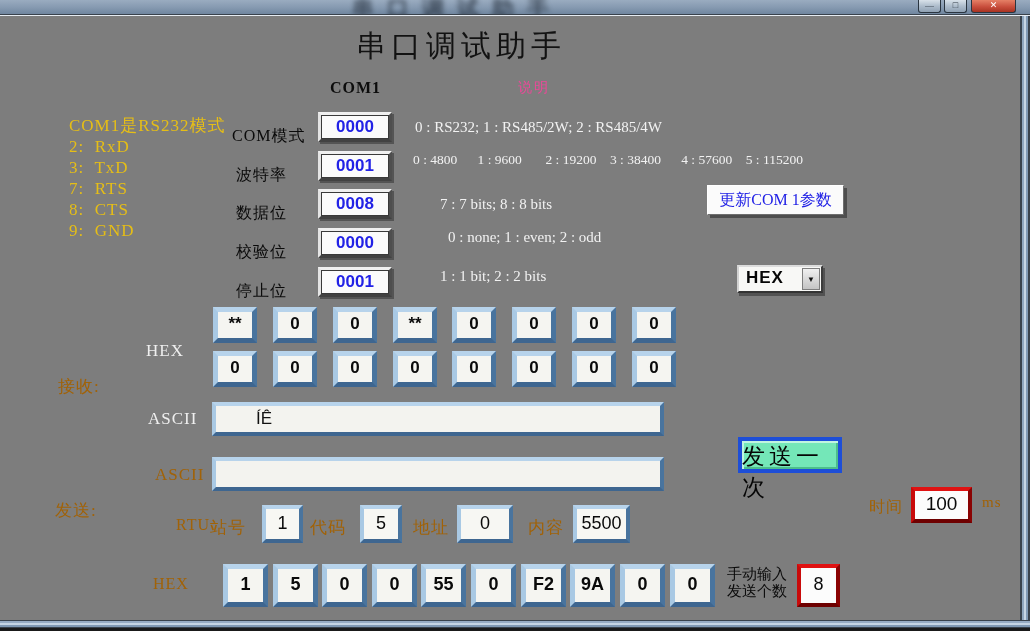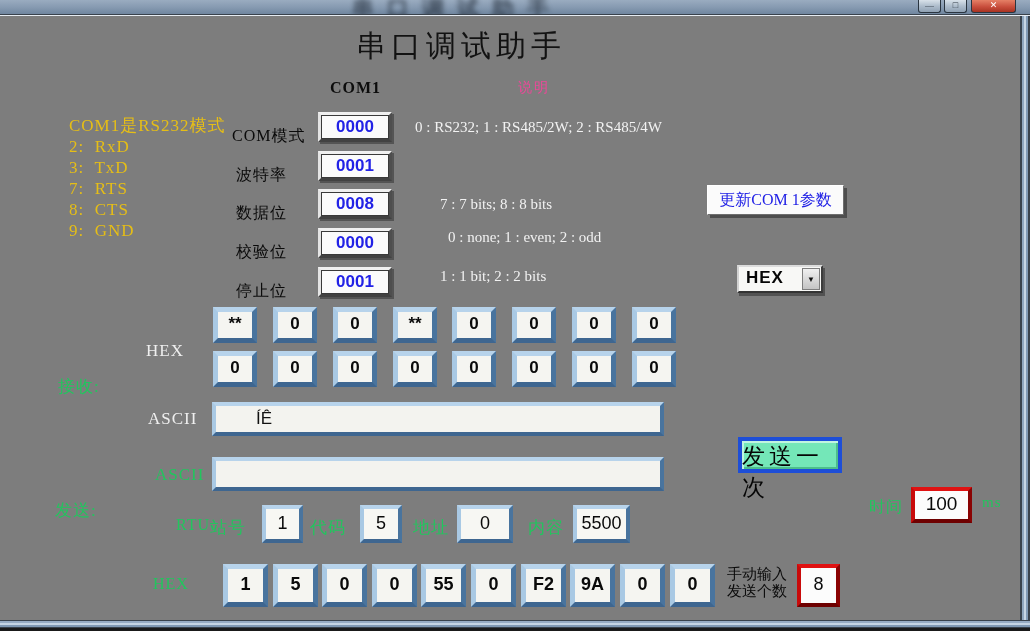--- a/index.html
+++ b/index.html
@@ -23,21 +23,21 @@
   .border-bottom{position:absolute;left:0;top:620px;width:1030px;height:8px;
     background:linear-gradient(180deg,#39424C 0 1px,#97ACC4 1px 3px,#C6D5E4 3px 5px,#8099B4 5px 7px,#39424C 7px 8px);}
 
   
   .page-title{font-size:30px;letter-spacing:5px;color:#121212;}
   .hdr{font-size:15px;color:#0C0C0C;font-weight:bold;letter-spacing:1px;}
   .pinout-line{font-size:17px;line-height:21px;color:#E6BE16;letter-spacing:1px;white-space:pre;}
   .setting-label{font-size:16px;color:#0A0A0A;letter-spacing:1px;margin-top:7px;}
   .setting-desc{color:#F2F2F2;white-space:pre;}
   .whitelab{color:#EFEFEF;font-size:17px;letter-spacing:1px;}
-  .blacklab{color:#22c55e;font-size:17px;letter-spacing:1px;}
+  .blacklab{color:#a16207;font-size:17px;letter-spacing:1px;}
 
   
   .graybox{width:74px;height:30px;border:3px solid;border-color:#F0F0F0 #4E4E4E #424242 #E4E4E4;background:#FBFBFB;
     box-shadow:inset 0 0 0 1px #3A3A3A,2px 2px 0 rgba(35,35,35,.45);
     color:#2222E6;font-family:"Liberation Sans","DejaVu Sans",sans-serif;font-weight:bold;font-size:17px;text-align:center;line-height:23px;}
   .bluebox{border:5px solid;border-color:#B7D3EB #49749E #3E6690 #A9C9E4;background:#F5F5F1;
     font-family:"Liberation Sans","DejaVu Sans",sans-serif;font-weight:bold;color:#0A0A0A;text-align:center;}
   .rbox{border:4px solid;border-color:#B7D3EB #49749E #3E6690 #A9C9E4;background:#F7F7F3;
     font-family:"Liberation Sans","DejaVu Sans",sans-serif;color:#0A0A0A;text-align:center;font-size:18px;}
   .asciifield{border:4px solid;border-color:#B7D3EB #49749E #3E6690 #A9C9E4;background:#F3F3EF;
@@ -91,20 +91,21 @@
     <div class="pinout-line">8:  CTS</div>
     <div class="pinout-line">9:  GND</div>
   </div>
 
   <div class="abs setting-label" style="left:232px;top:119px;">COM模式</div>
   <div class="abs graybox" style="left:318px;top:112px;">0000</div>
   <div class="abs setting-desc" style="left:415px;top:119px;font-size:15px;">0 : RS232; 1 : RS485/2W; 2 : RS485/4W</div>
 
   <div class="abs setting-label" style="left:236px;top:158px;">波特率</div>
   <div class="abs graybox" style="left:318px;top:151px;">0001</div>
+  <div class="abs setting-desc" style="left:413px;top:152px;font-size:13.5px;">0 : 4800      1 : 9600       2 : 19200    3 : 38400      4 : 57600    5 : 115200</div>
 
   <div class="abs setting-label" style="left:236px;top:196px;">数据位</div>
   <div class="abs graybox" style="left:318px;top:189px;">0008</div>
   <div class="abs setting-desc" style="left:440px;top:196px;font-size:15px;">7 : 7 bits; 8 : 8 bits</div>
 
   <div class="abs setting-label" style="left:236px;top:235px;">校验位</div>
   <div class="abs graybox" style="left:318px;top:228px;">0000</div>
   <div class="abs setting-desc" style="left:448px;top:229px;font-size:15px;">0 : none; 1 : even; 2 : odd</div>
 
   <div class="abs setting-label" style="left:236px;top:274px;">停止位</div>

